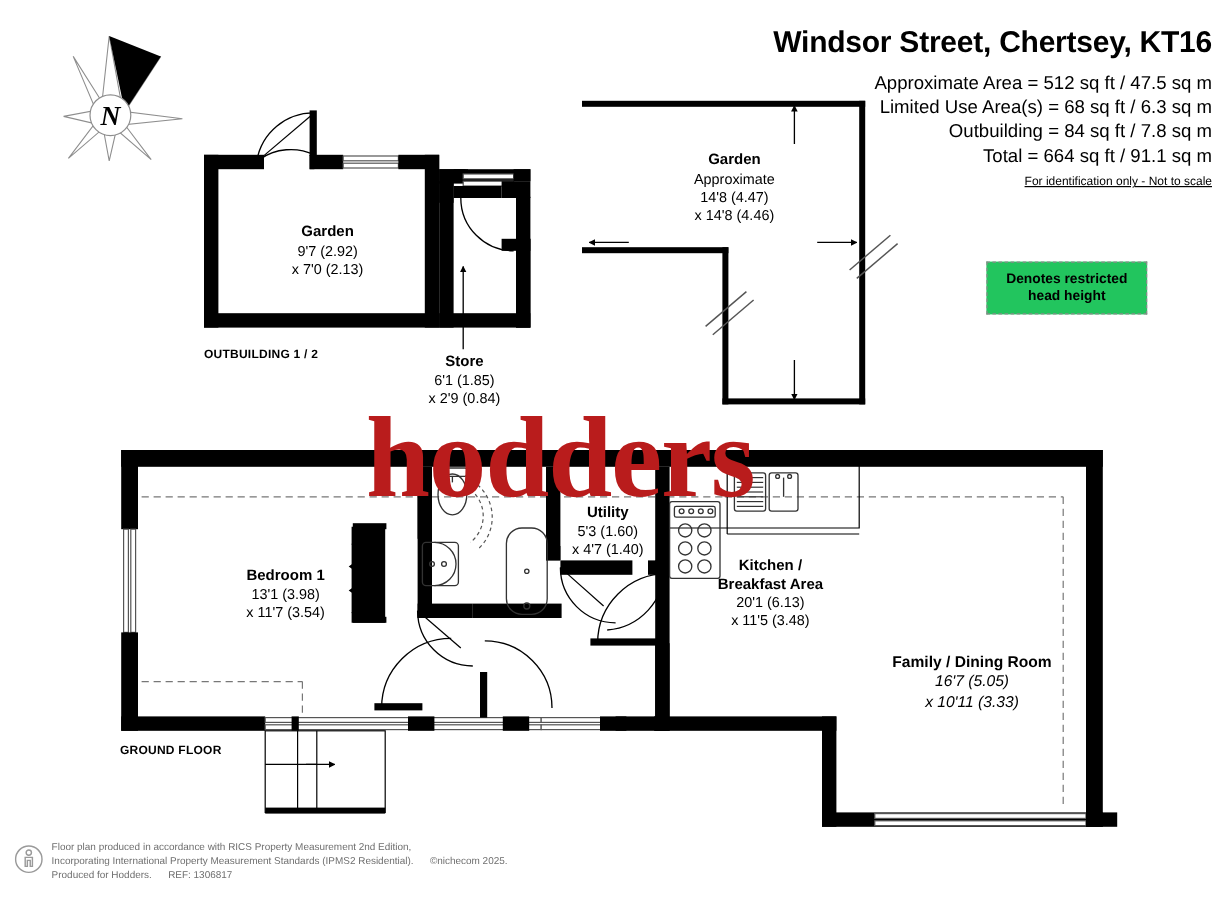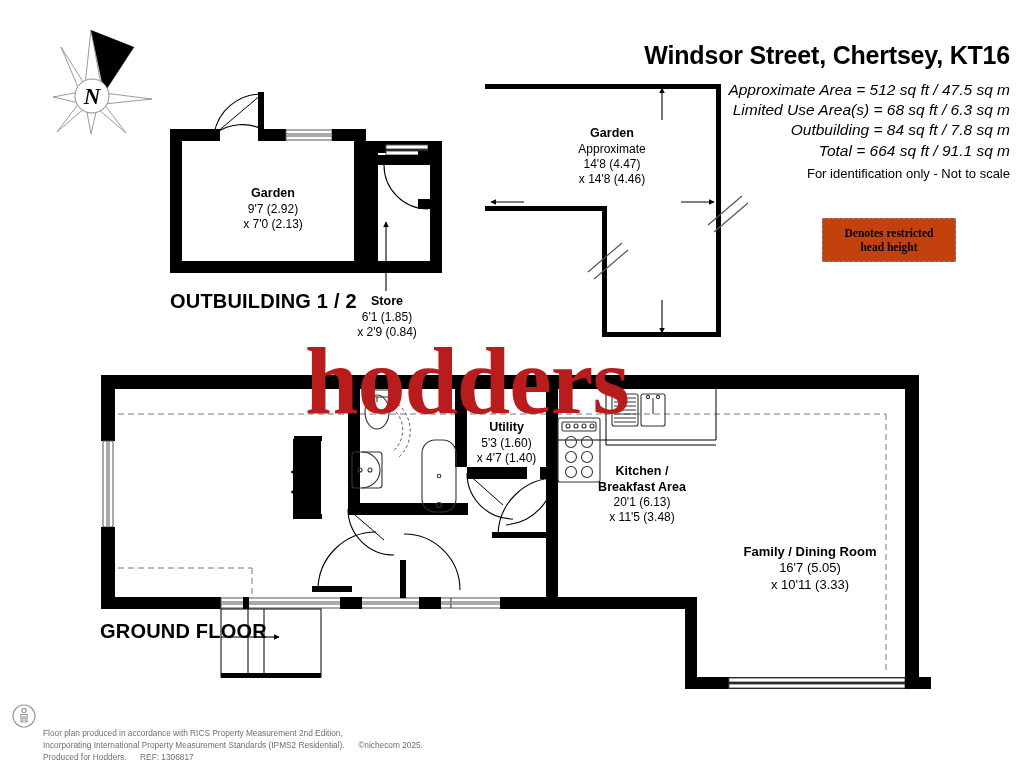--- a/index.html
+++ b/index.html
@@ -27,78 +27,76 @@
     width: 1024px;
     height: 768px;
   }
   
   .header-block {
     position: absolute;
     right: 14px;
     top: 22px;
     text-align: right;
     width: 520px;
-    margin-top: 20px;
   }
   .title {
     font-size: 25px;
     font-weight: bold;
     letter-spacing: -0.2px;
     line-height: 1.1;
     margin-bottom: 10px;
     white-space: nowrap;
   }
   .area-line {
     font-size: 15.5px;
     line-height: 1.32;
     white-space: nowrap;
-    font-style: italic;
   }
   .disclaimer {
-    font-size: 13px;
+    font-size: 10px;
     margin-top: 5px;
     white-space: nowrap;
+    text-decoration: underline;
   }
   
   .legend-box {
     position: absolute;
     left: 822px;
     top: 218px;
     width: 132px;
     height: 42px;
     border: 1px dashed #8a8a8a;
     display: flex;
     align-items: center;
     justify-content: center;
     text-align: center;
     font-size: 11.5px;
     font-weight: bold;
     line-height: 1.25;
-    background: #c2410c;
-    font-family: Liberation Serif, serif;
+    background: #22c55e;
   }
   
   .room-label {
     position: absolute;
     text-align: center;
     line-height: 1.25;
     white-space: nowrap;
   }
   .room-label .rname {
     font-size: 12.5px;
     font-weight: bold;
   }
   .room-label .rdim {
     font-size: 12px;
   }
   .room-label.big .rname { font-size: 13px; }
-  .room-label.big .rdim { font-size: 13px; }
+  .room-label.big .rdim { font-size: 13px; font-style: italic; }
   .floor-title {
     position: absolute;
-    font-size: 20px;
+    font-size: 10px;
     font-weight: bold;
     letter-spacing: 0.2px;
     white-space: nowrap;
   }
   
   .watermark {
     position: absolute;
     left: 305px;
     top: 333px;
     font-size: 96px;
@@ -116,21 +114,20 @@
     top: 700px;
     display: flex;
     align-items: flex-start;
     gap: 7px;
   }
   .footer-text {
     font-size: 8.3px;
     line-height: 1.42;
     color: #6f6f6f;
     white-space: nowrap;
-    margin-top: 28px;
   }
   .footer-text .sp { display: inline-block; width: 9px; }
 </style>
 </head>
 <body>
 
 <div id="root">
 
   <svg class="plan" viewBox="0 0 1024 768">
     <defs>
@@ -415,20 +412,25 @@
     <div class="rdim">x 2'9 (0.84)</div>
   </div>
 
   <div class="room-label" style="left:557px; top:126px; width:110px;">
     <div class="rname">Garden</div>
     <div class="rdim">Approximate</div>
     <div class="rdim">14'8 (4.47)</div>
     <div class="rdim">x 14'8 (4.46)</div>
   </div>
 
+  <div class="room-label" style="left:178px; top:472px; width:120px;">
+    <div class="rname">Bedroom 1</div>
+    <div class="rdim">13'1 (3.98)</div>
+    <div class="rdim">x 11'7 (3.54)</div>
+  </div>
 
   <div class="room-label" style="left:454px; top:420px; width:105px;">
     <div class="rname">Utility</div>
     <div class="rdim">5'3 (1.60)</div>
     <div class="rdim">x 4'7 (1.40)</div>
   </div>
 
   <div class="room-label" style="left:586px; top:464px; width:112px;">
     <div class="rname">Kitchen /</div>
     <div class="rname">Breakfast Area</div>

